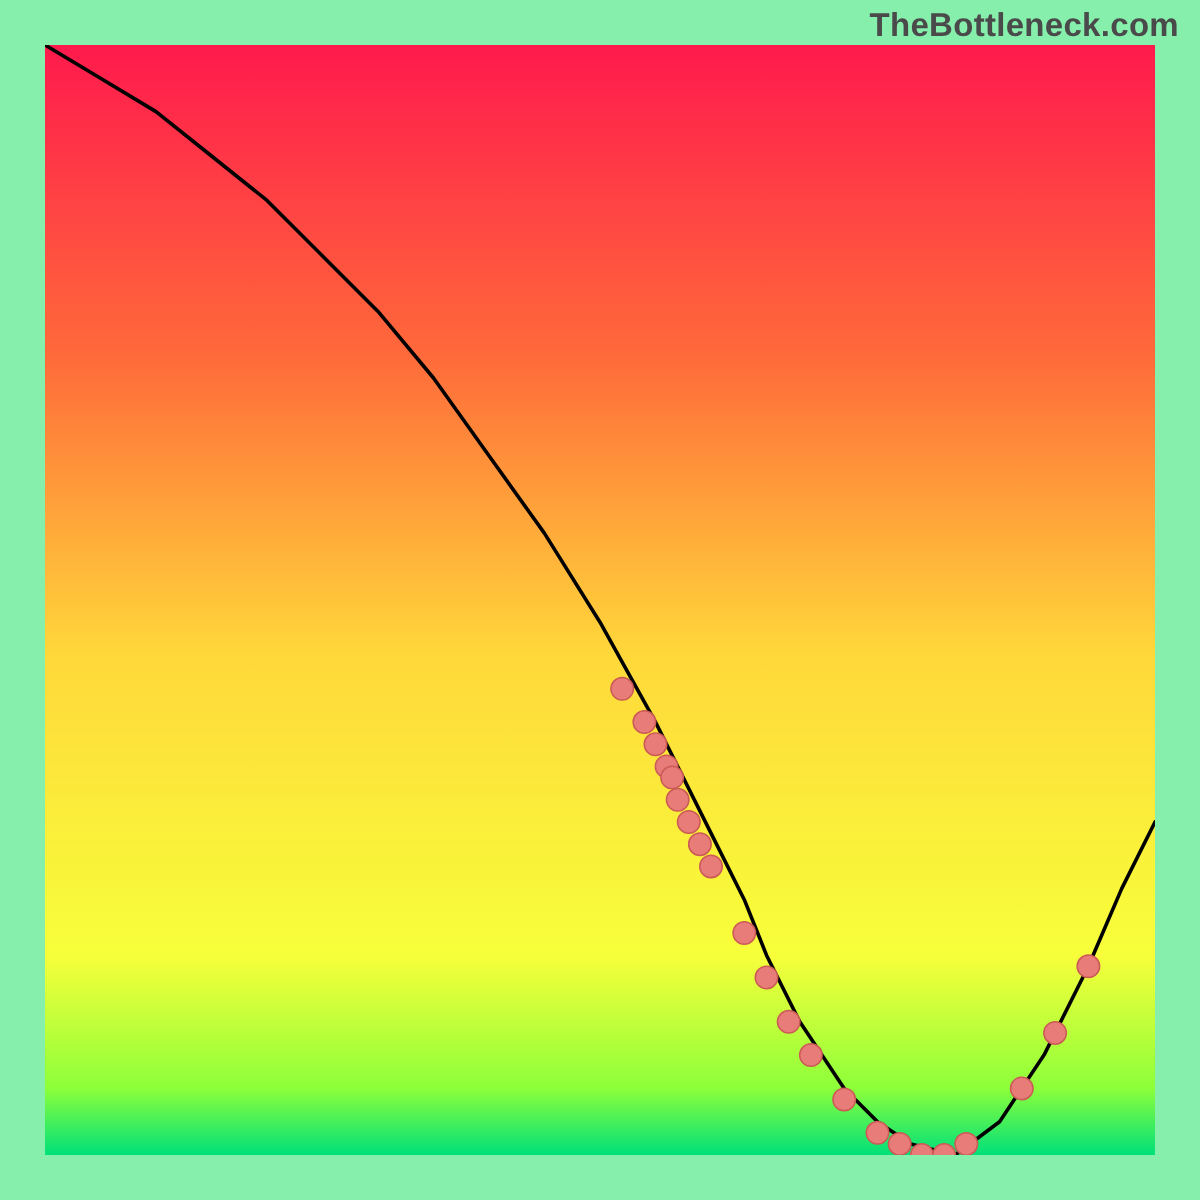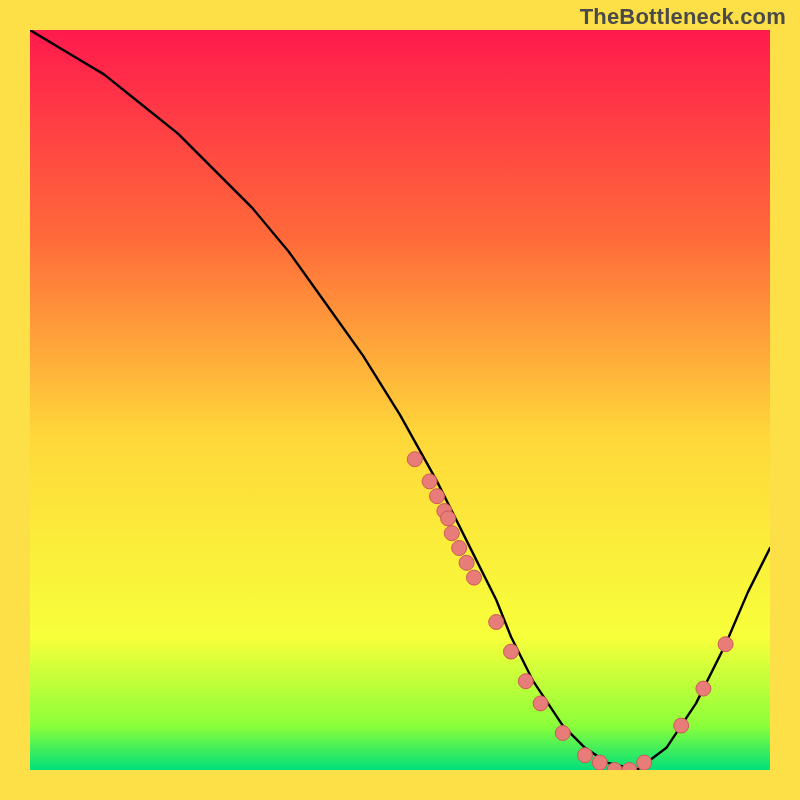--- a/index.html
+++ b/index.html
@@ -8,21 +8,21 @@
     width: 800px;
     height: 800px;
     background: #000;
     font-family: Arial, Helvetica, sans-serif;
     overflow: hidden;
   }
   .frame {
     position: relative;
     width: 800px;
     height: 800px;
-    background: #fde047;
+    background: #86efac;
   }
   .watermark {
     position: absolute;
     top: 4px;
     right: 14px;
     color: #4a4a4a;
     font-size: 22px;
     font-weight: 600;
     letter-spacing: 0.2px;
     user-select: none;

